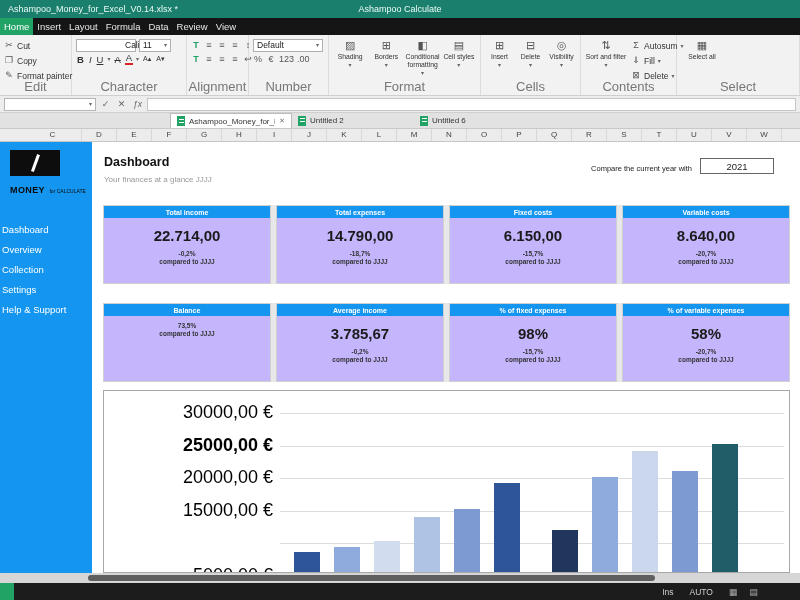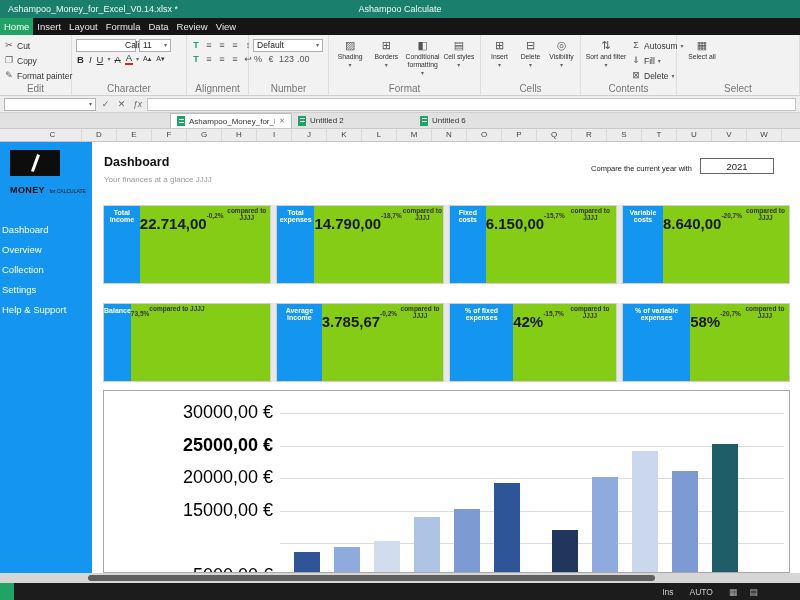--- a/index.html
+++ b/index.html
@@ -15,21 +15,21 @@
   
   .menubar { height:17px; background:#151515; display:flex; align-items:stretch; }
   .menu-tab { color:#e6e6e6; font-size:9.5px; padding:0 4px; display:flex; align-items:center; cursor:default; }
   .menu-tab.active { background:#21a366; color:#fff; }
 
   
   .ribbon { height:61px; background:#f2f2f2; border-bottom:1px solid #cfcfcf;
     display:flex; overflow:hidden; }
   .rgroup { position:relative; border-right:1px solid #ddd; padding:3px 4px 11px 4px; flex:none; }
   .rgroup-label { position:absolute; bottom:1px; left:0; right:0; text-align:center;
-    font-size:10px; color:#777; }
+    font-size:13px; color:#777; }
   .small-row { display:flex; align-items:center; gap:3px; font-size:8.5px; color:#333; height:14px; }
   .stack .small-row { height:15px; }
   .ico { font-size:9px; min-width:10px; text-align:center; color:#555; line-height:1; }
   .ico.big { font-size:11px; }
   .ico.green { color:#21a366; font-weight:bold; }
   .lbl { white-space:nowrap; }
   .caret { font-size:6px; color:#666; line-height:1; }
   .selbox { background:#fff; border:1px solid #b0b0b0; height:13px; display:flex;
     align-items:center; justify-content:space-between; padding:0 3px; font-size:8.5px; color:#222; }
   .font-name { width:60px;padding-left:48px; } .font-size { width:32px; } .num-format { width:70px; }
@@ -97,21 +97,21 @@
   .main { flex:1; position:relative; background:#fff; overflow:hidden; }
   .dash-title { position:absolute; left:12px; top:13px; font-size:12.5px; font-weight:bold; color:#111; }
   .dash-sub { position:absolute; left:12px; top:33px; font-size:8px; color:#999; }
   .compare-label { position:absolute; right:108px; top:22px; font-size:7.5px; color:#222; }
   .compare-box { position:absolute; right:26px; top:16px; width:74px; height:16px;
     border:1px solid #666; background:#fff; text-align:center; font-size:9.5px; line-height:15px; color:#222; }
 
   .kpi-row { position:absolute; left:11px; width:687px; height:79px; background:#e8e8e8;
     display:flex; gap:5px; }
   .kpi-row.row1 { top:63px; } .kpi-row.row2 { top:161px; }
-  .kpi-card { flex:1; background:#84cc16; border:1px solid #d0d0d0; display:flex; flex-direction:row; }
+  .kpi-card { flex:1; background:#c4b5fd; border:1px solid #d0d0d0; display:flex; flex-direction:column; }
   .kpi-head { background:#1496f0; color:#fff; font-size:7px; font-weight:bold;
     text-align:center; padding:2.5px 0; }
   .kpi-value { font-size:15px; font-weight:bold; color:#1a1a1a; text-align:center; margin-top:9px; }
   .kpi-change { font-size:6.5px; font-weight:bold; color:#333; text-align:center; margin-top:6px; }
   .kpi-note { font-size:6.5px; font-weight:bold; color:#333; text-align:center; margin-top:1px; }
 
   .chart { position:absolute; left:11px; top:248px; width:687px; height:183px;
     background:#fff; border:1px solid #a8a8a8; overflow:hidden; }
   .gline { position:absolute; left:176px; right:5px; height:1px; background:#dcdcdc; z-index:1; }
   .ytick { position:absolute; left:0; width:169px; text-align:right; font-size:18px;
@@ -424,21 +424,21 @@
             <div class="kpi-note">compared to JJJJ</div>
           </div>
           <div class="kpi-card">
             <div class="kpi-head">Average income</div>
             <div class="kpi-value">3.785,67</div>
             <div class="kpi-change">-0,2%</div>
             <div class="kpi-note">compared to JJJJ</div>
           </div>
           <div class="kpi-card">
             <div class="kpi-head">% of fixed expenses</div>
-            <div class="kpi-value">42%</div>
+            <div class="kpi-value">98%</div>
             <div class="kpi-change">-15,7%</div>
             <div class="kpi-note">compared to JJJJ</div>
           </div>
           <div class="kpi-card">
             <div class="kpi-head">% of variable expenses</div>
             <div class="kpi-value">58%</div>
             <div class="kpi-change">-20,7%</div>
             <div class="kpi-note">compared to JJJJ</div>
           </div>
         </div>

